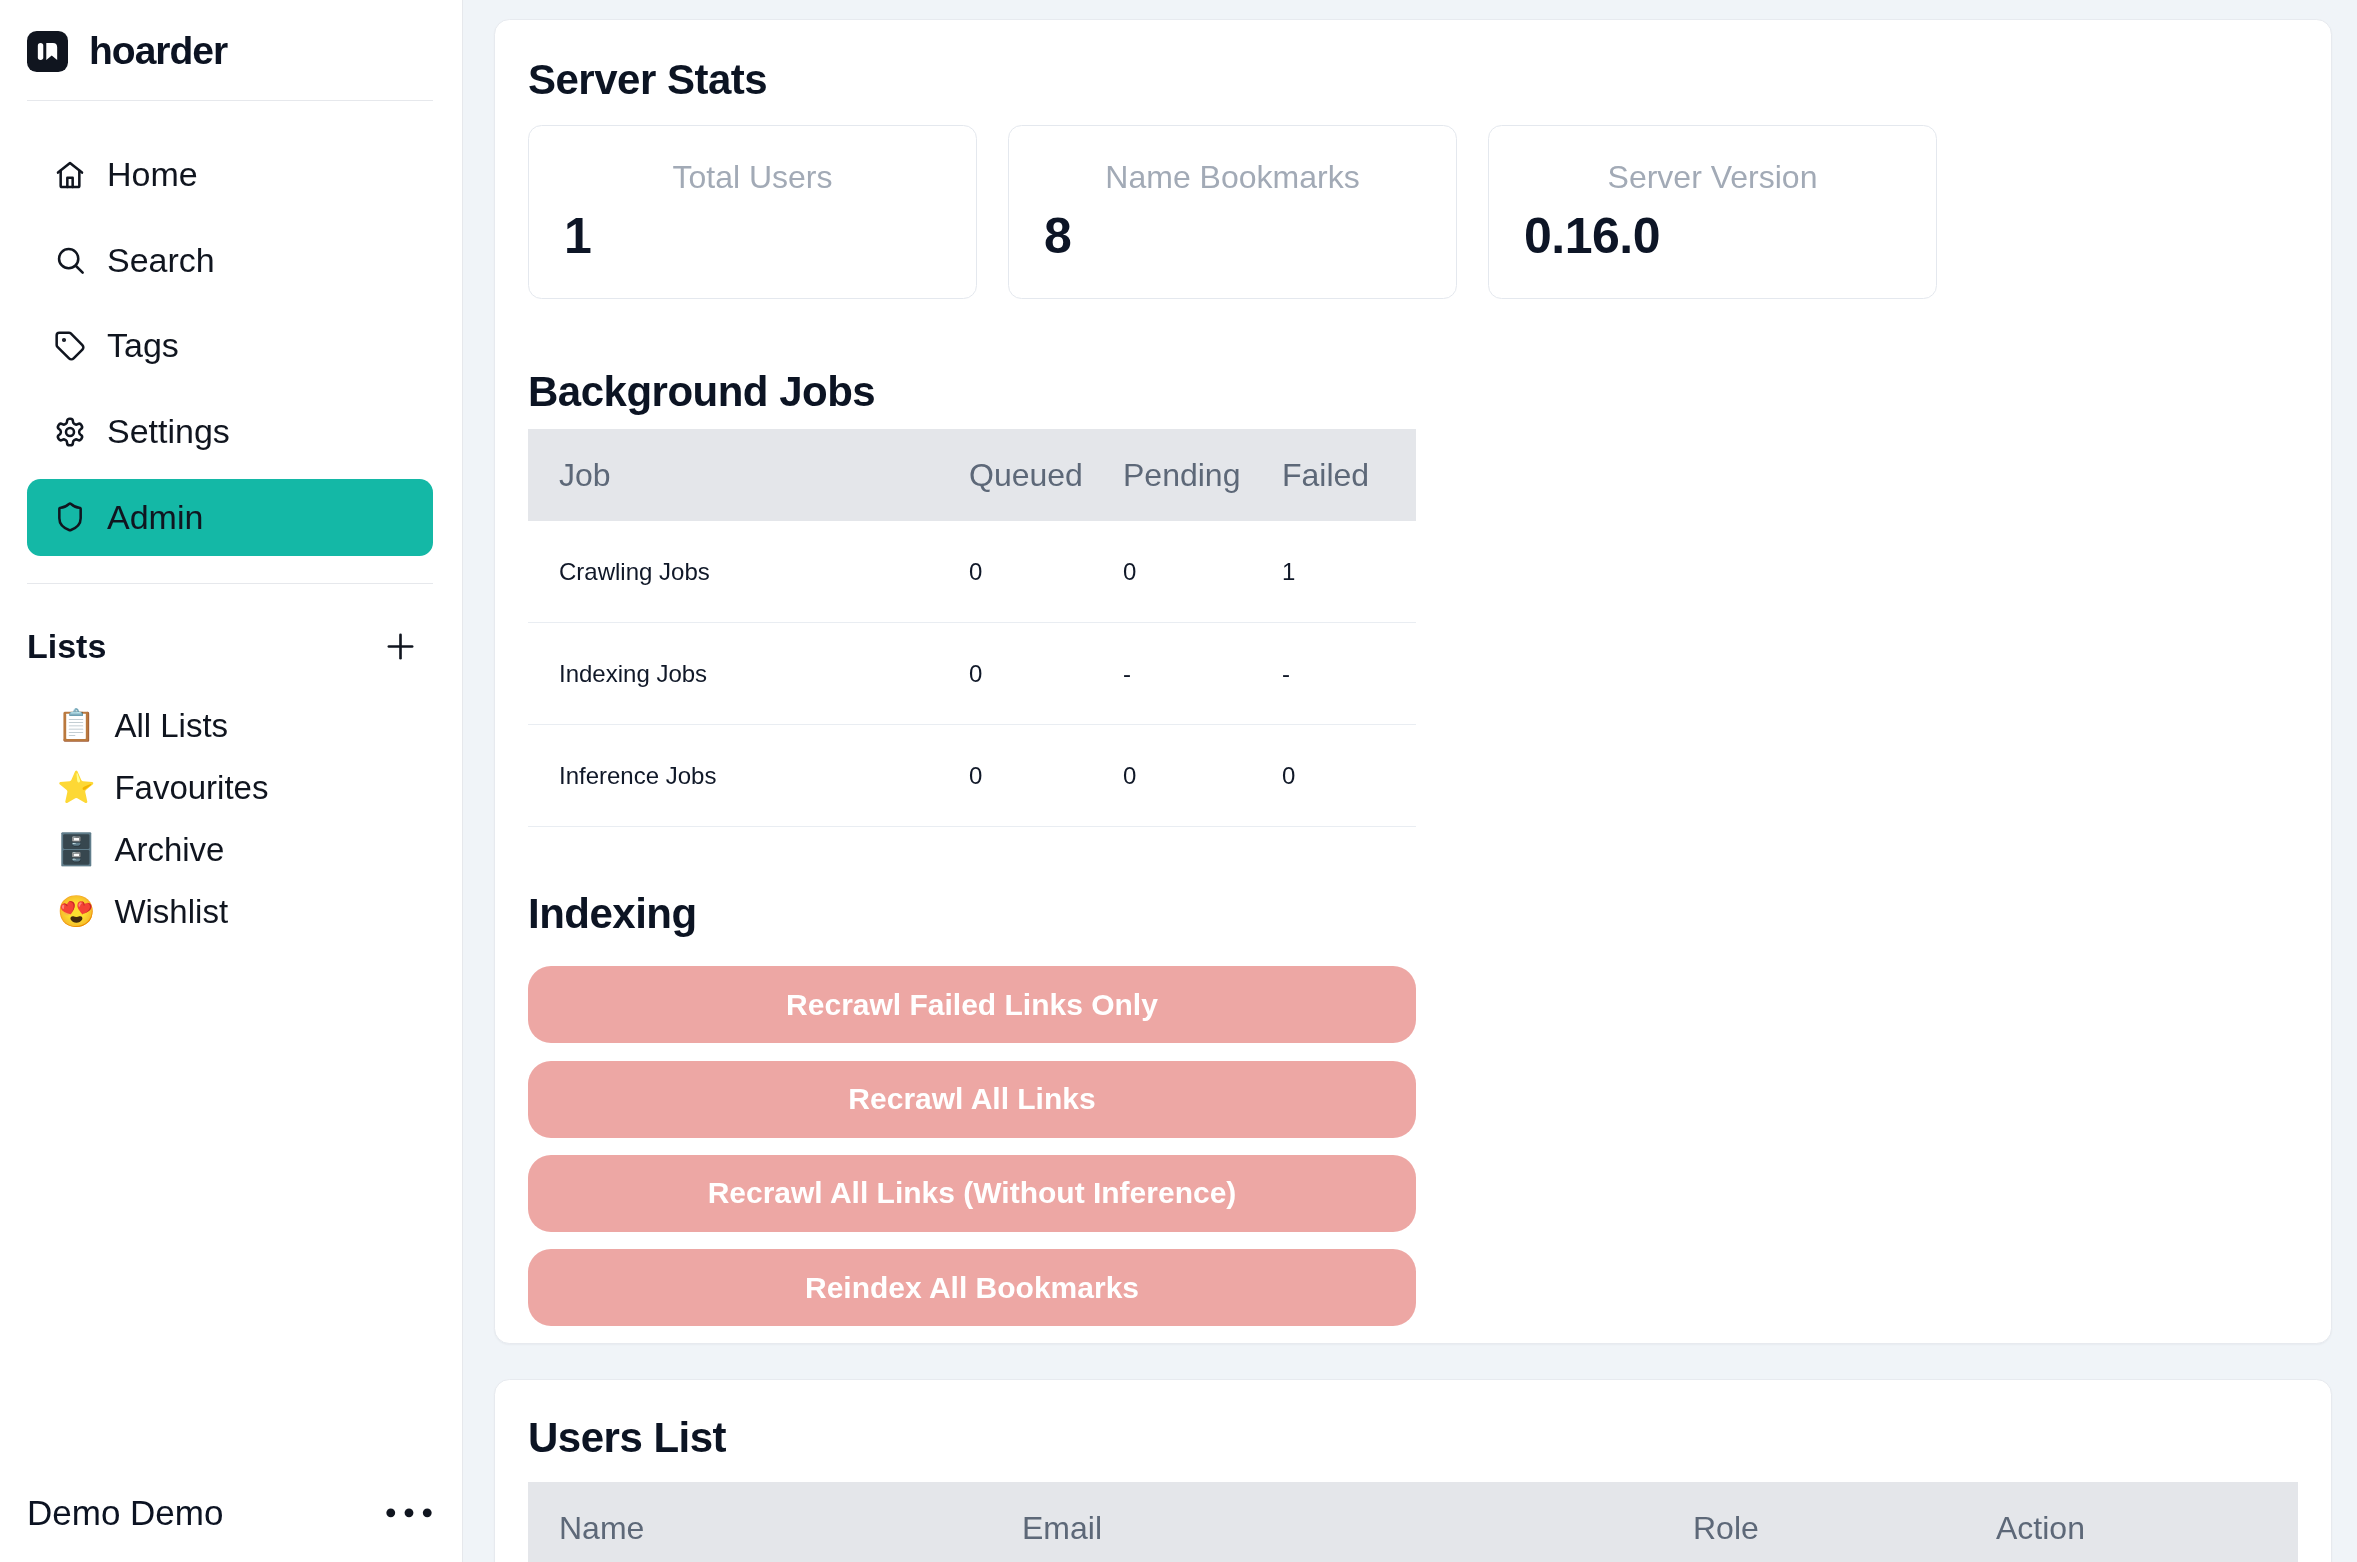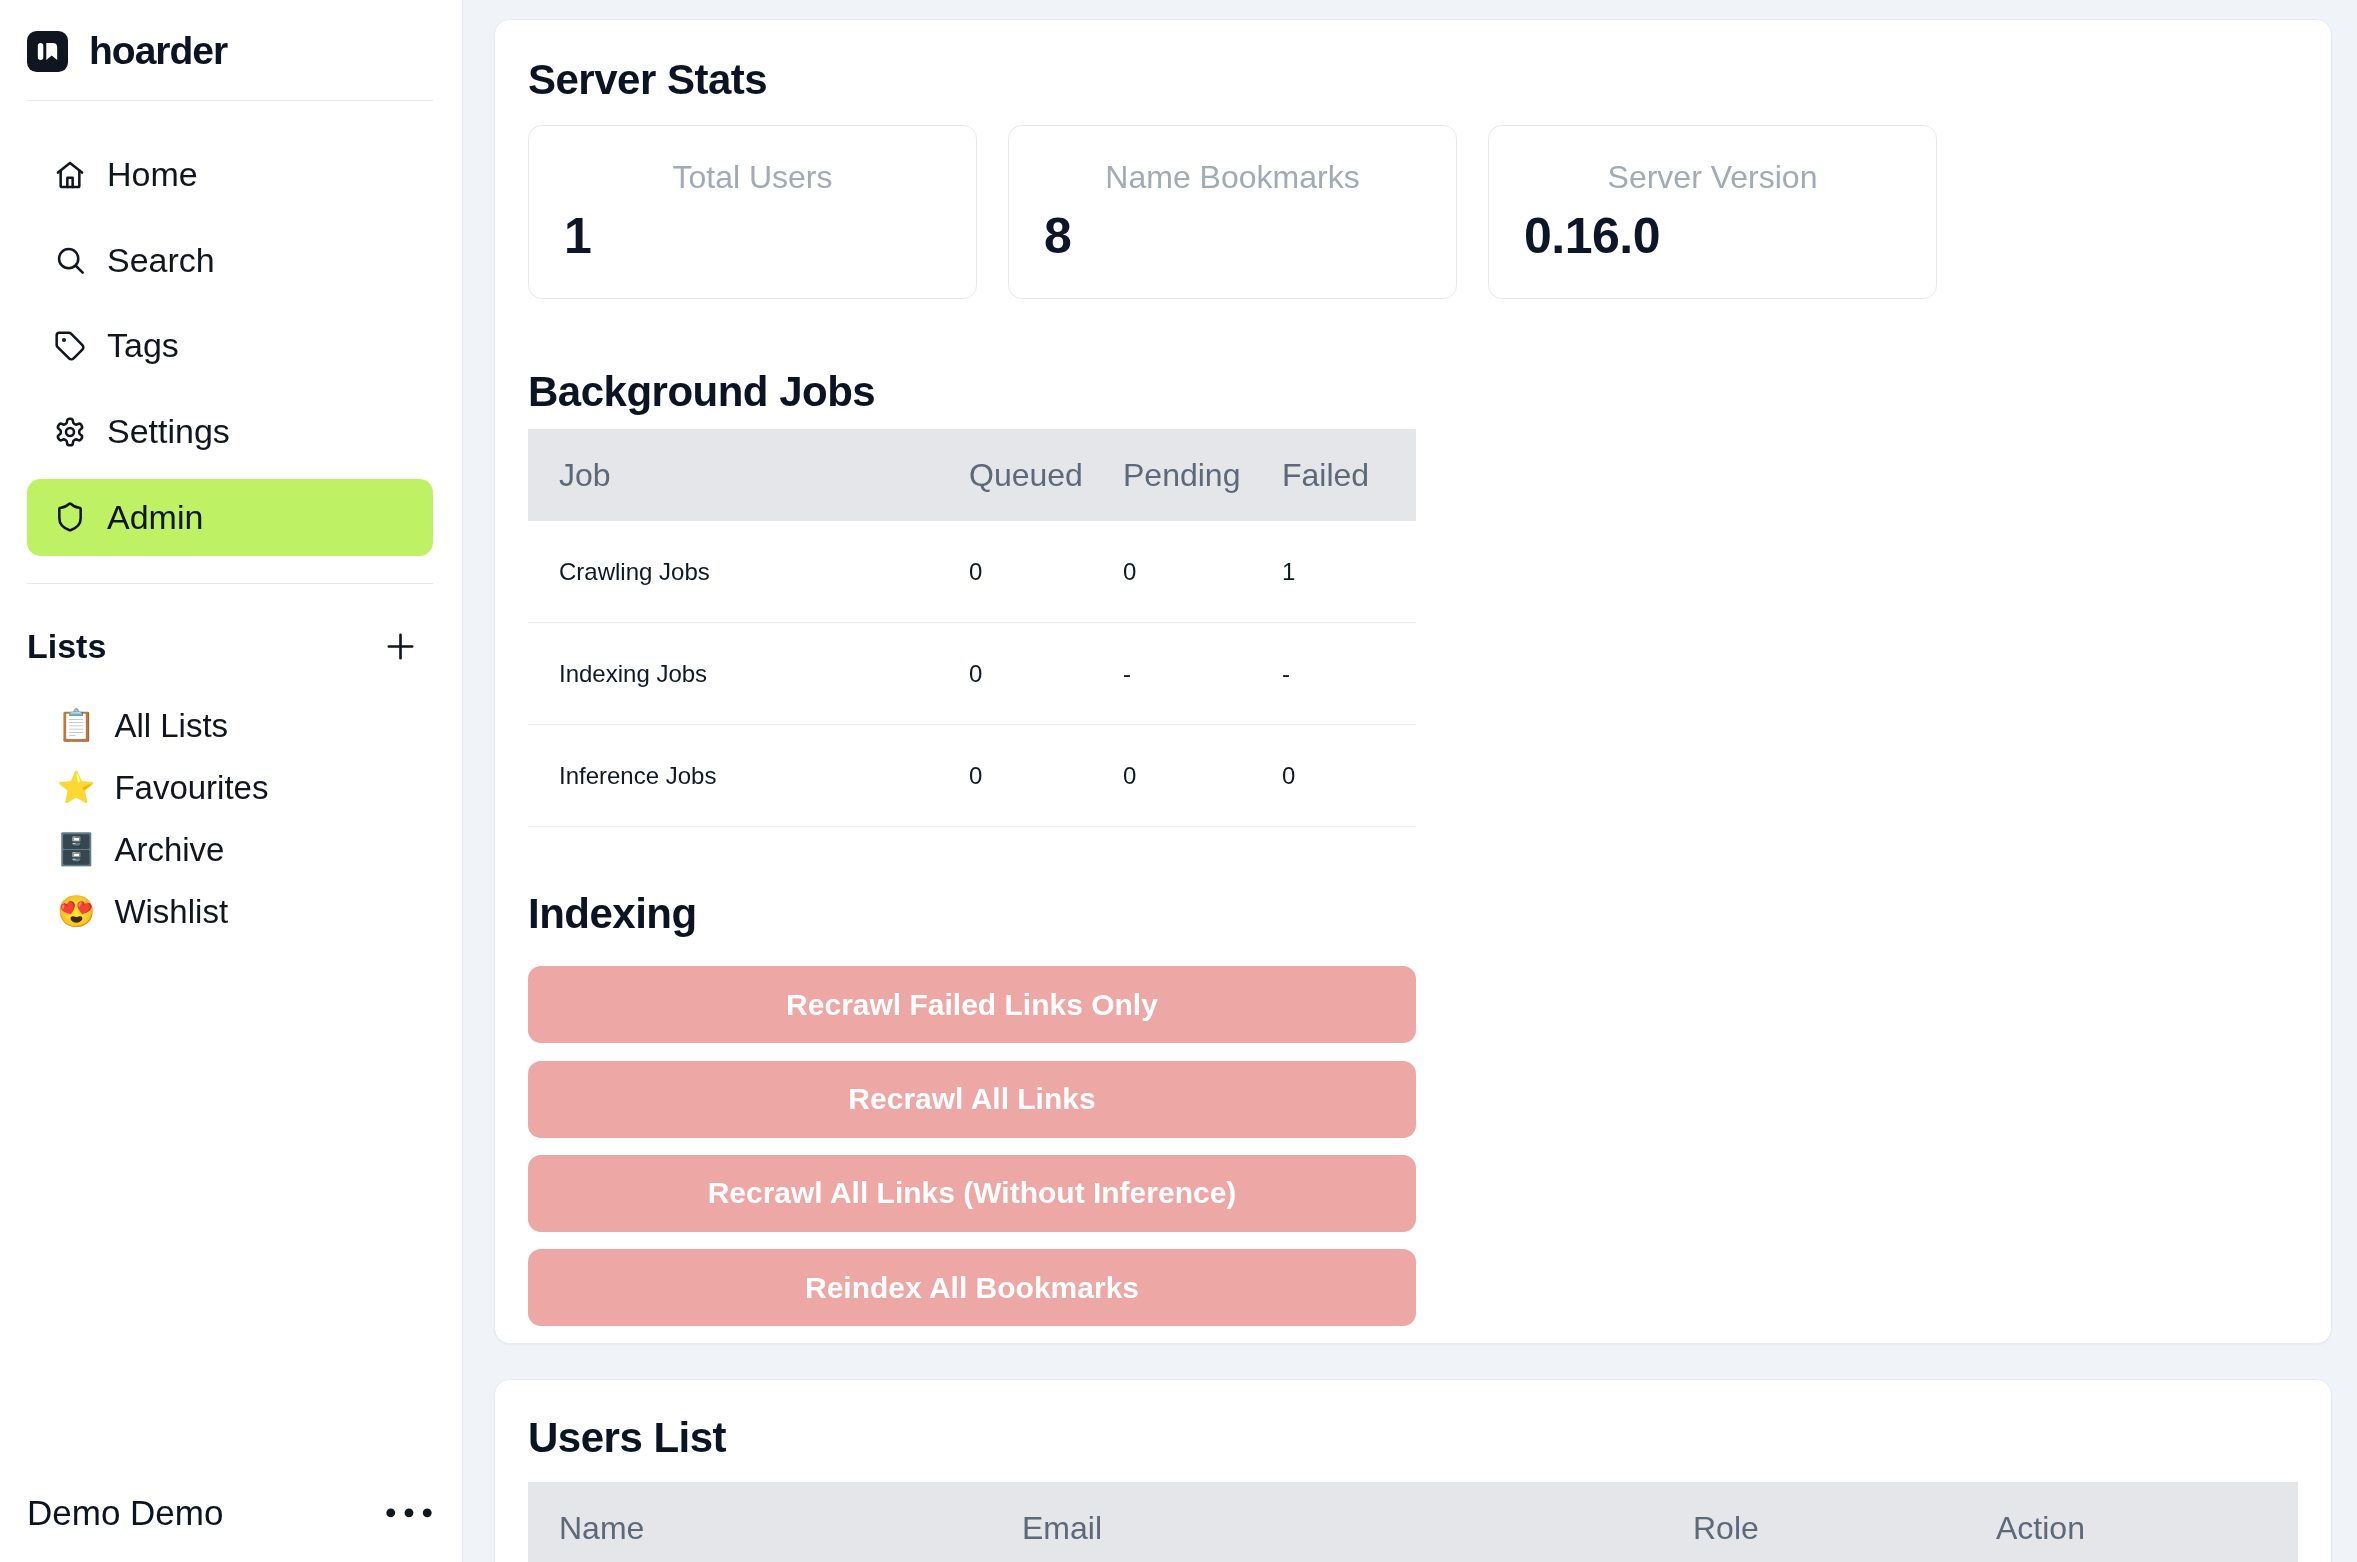--- a/index.html
+++ b/index.html
@@ -26,21 +26,21 @@
   }
   .logo-text { font-size:39px; font-weight:800; letter-spacing:-1px; color:#0c1322; }
   .divider { border:none; border-top:1px solid #e6e8ec; margin:27px 0 0 0; }
 
   .nav { margin-top:35px; }
   .nav-item {
     display:flex; align-items:center; gap:21px;
     height:77px; padding-left:27px; margin-bottom:8.7px;
     border-radius:13.5px; cursor:pointer;
   }
-  .nav-item.active { background:#bef264; }
+  .nav-item.active { background:#14b8a6; }
   .nav-label { font-size:34px; font-weight:500; color:#10151f; }
   .nav-icon { width:32px; height:32px; display:block; color:#10151f; }
 
   .lists-header {
     margin-top:42px; display:flex; align-items:center; justify-content:space-between;
     padding-right:11.6px;
   }
   .lists-title { font-size:34px; font-weight:700; color:#0c1322; }
   .plus-btn { width:42px; height:42px; display:flex; align-items:center; justify-content:center; cursor:pointer; }
   .list-items { margin-top:27px; }
@@ -89,21 +89,21 @@
   .t-header > div { padding-left:31px; font-size:32px; font-weight:500; color:#5d6878; }
   .t-row {
     display:grid; grid-template-columns:410px 154px 159px 164px;
     height:102px; align-items:center; border-bottom:1px solid #e9edf2;
   }
   .t-row > div { padding-left:31px; font-size:24px; color:#101828; }
 
   .actions-title { margin-top:62px; }
   .actions-col { margin-top:27px; width:888px; display:flex; flex-direction:column; gap:17.4px; }
   .action-btn {
-    height:77px; border:none; border-radius:13px;
+    height:77px; border:none; border-radius:23px;
     background:#eda7a4; color:#ffffff;
     font-family:"Liberation Sans", sans-serif;
     font-size:30px; font-weight:600; cursor:pointer;
   }
 
   .users-table { width:1770px; margin-top:18.3px; }
   .u-header {
     display:grid; grid-template-columns:463px 671px 303px 332px;
     background:#e4e6ea; height:93px; align-items:center;
   }

